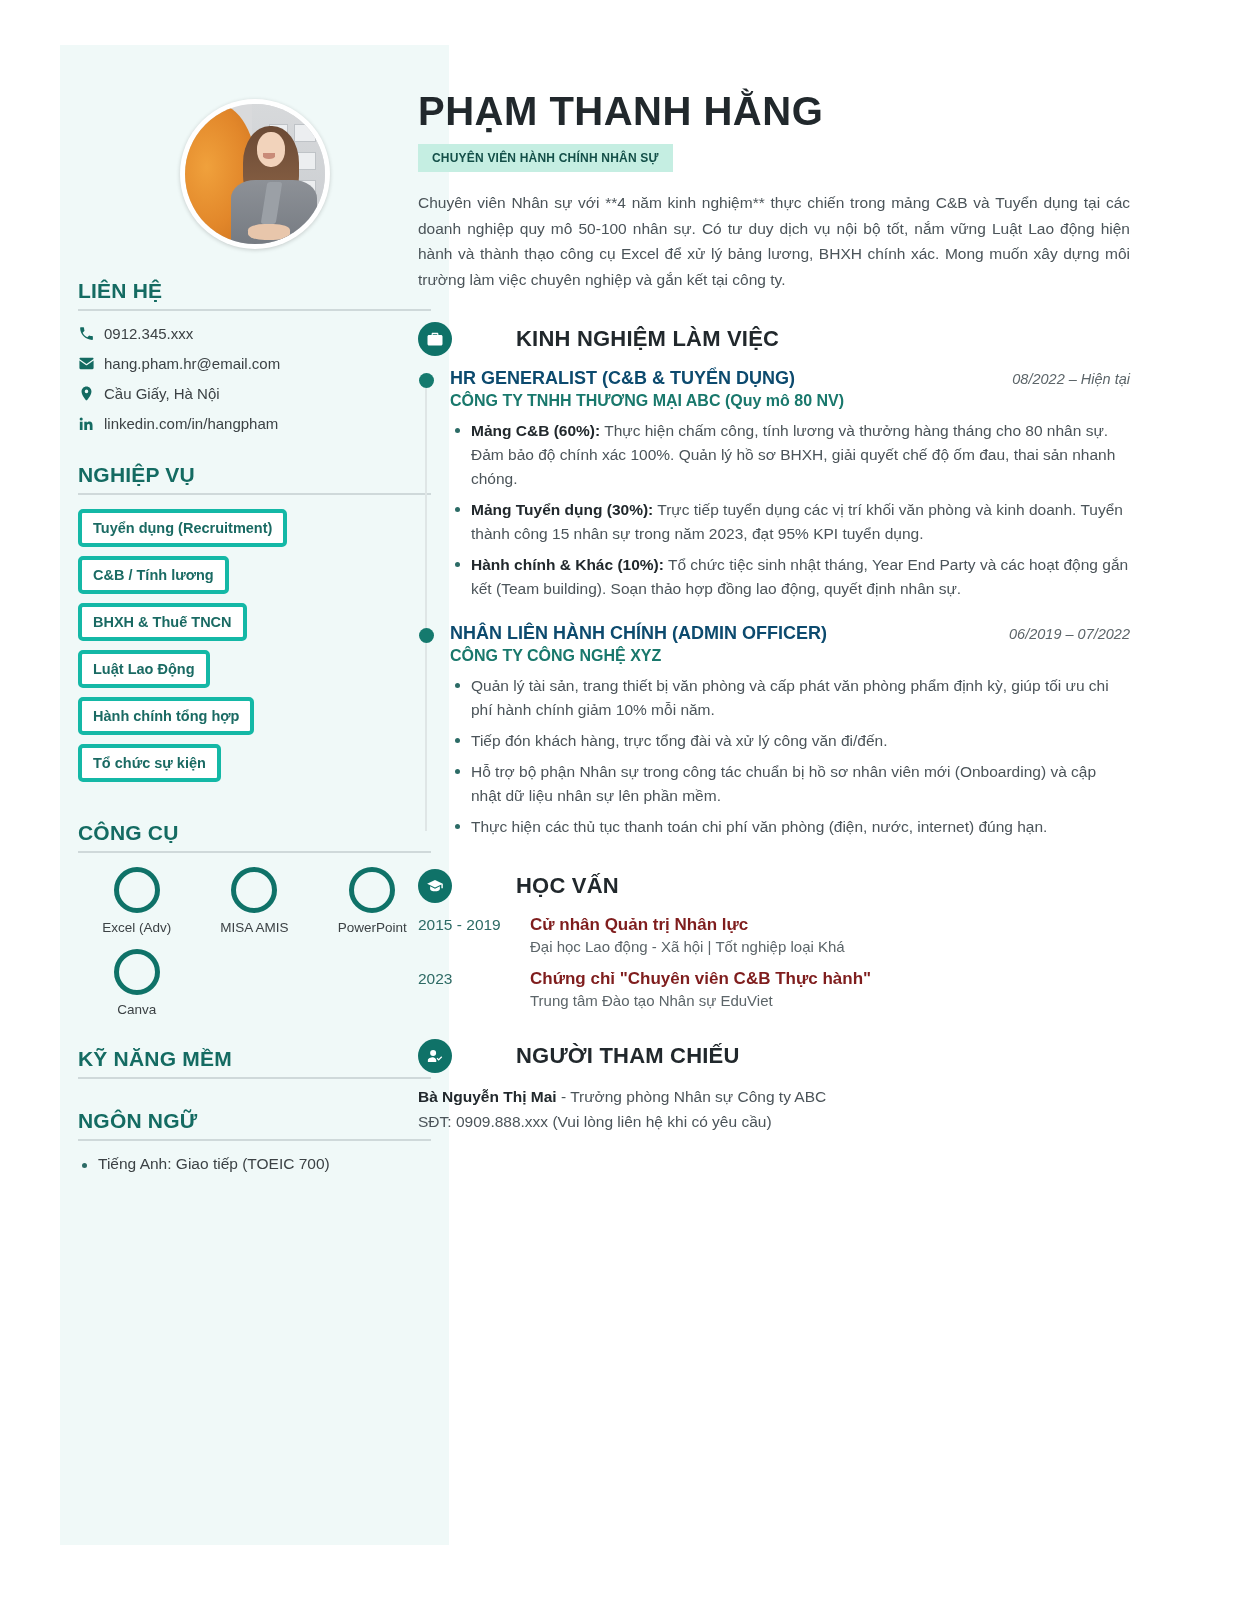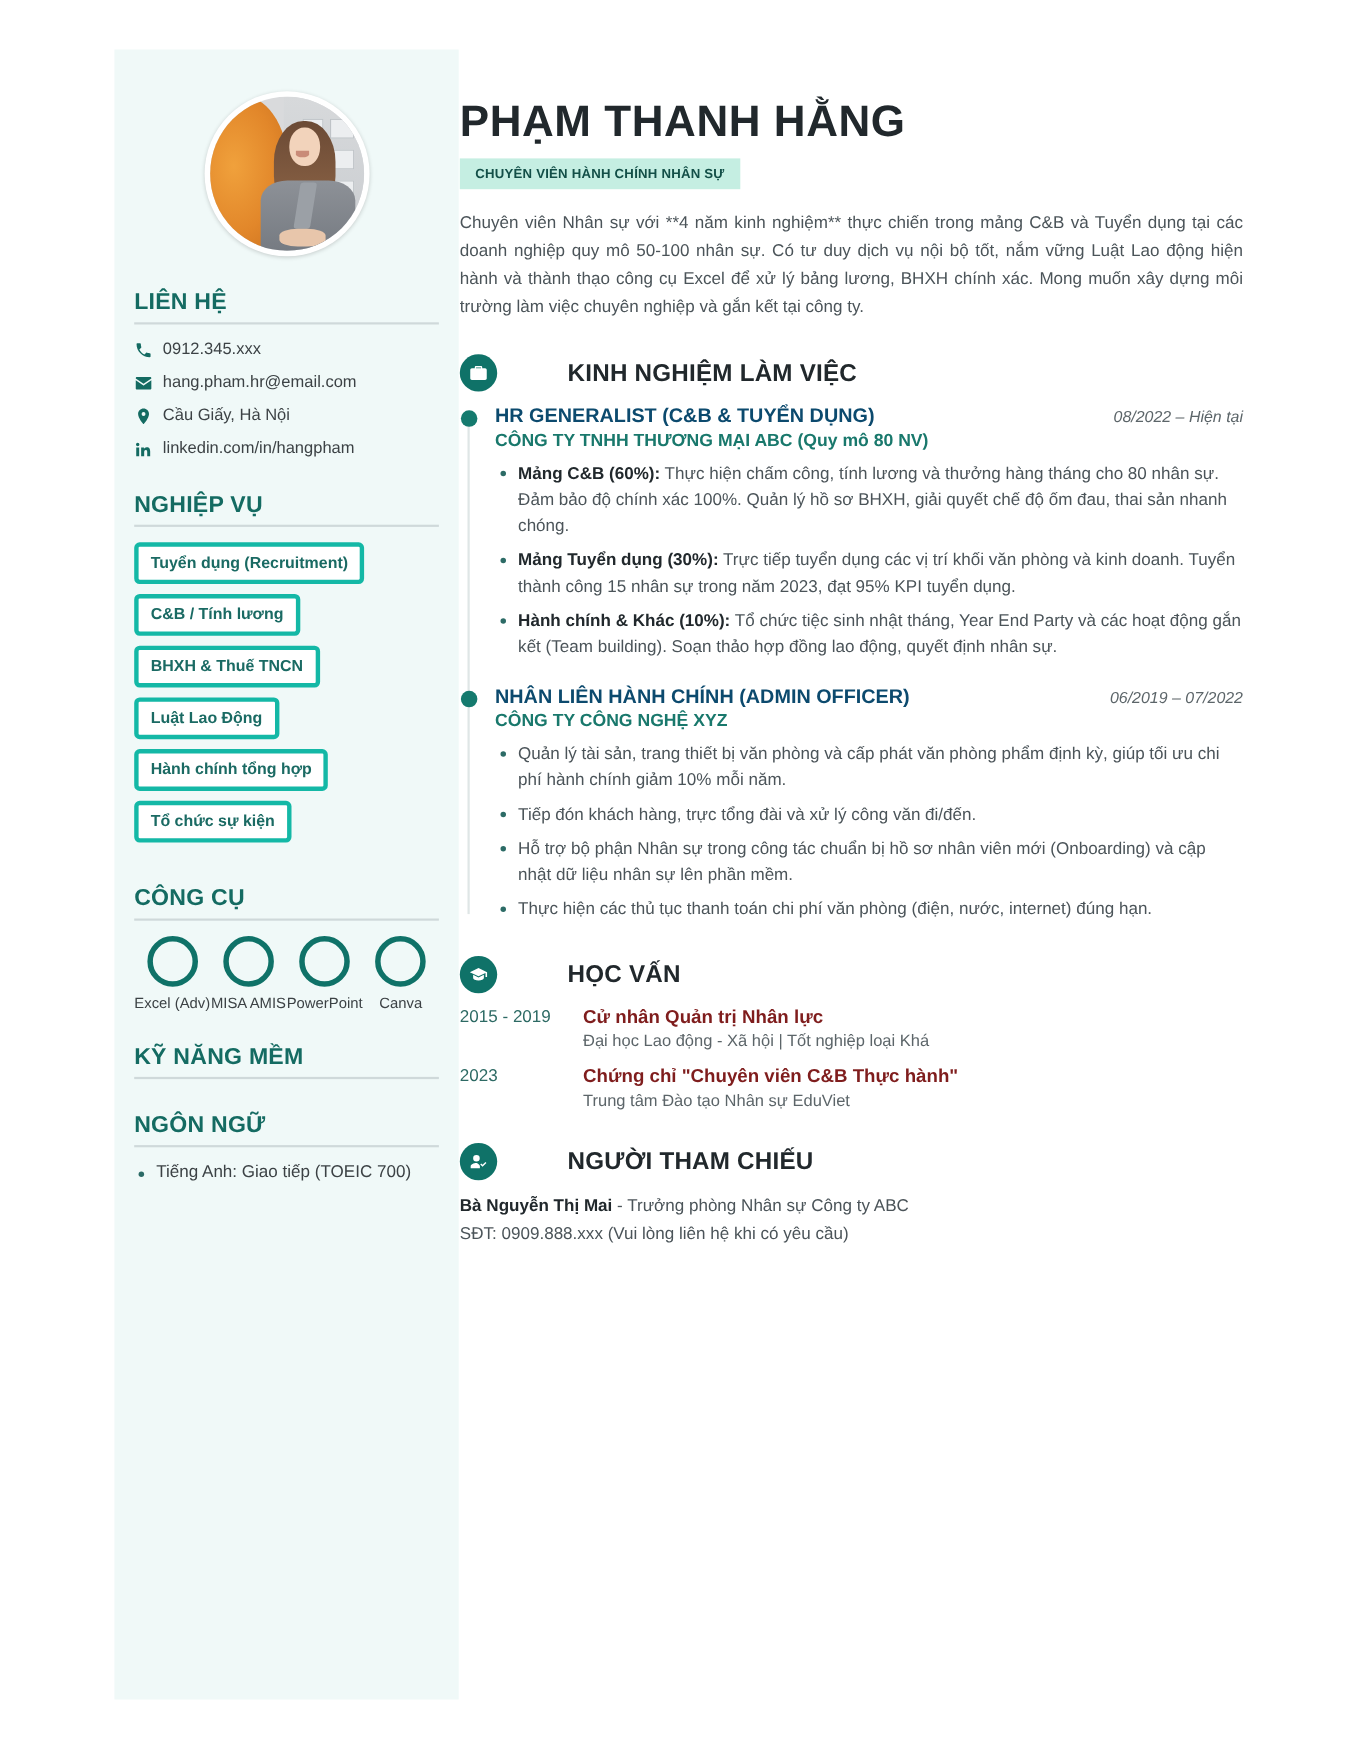--- a/index.html
+++ b/index.html
@@ -17,25 +17,24 @@
     height: 1600px;
     background: #ffffff;
     overflow: hidden;
   }
 
   
   .sidebar {
     position: absolute;
     left: 60px;
     top: 45px;
-    width: 313px;
+    width: 389px;
     height: 1500px;
     background: #f0f9f8;
-    padding: 0 18px;
-    margin-left: 44px;
+    padding: 16px 18px;
   }
 
   .avatar-wrap {
     margin: 38px auto 0;
     width: 150px;
     height: 150px;
     border-radius: 50%;
     background: #ffffff;
     padding: 5px;
     box-shadow: 0 1px 4px rgba(0,0,0,.18);
@@ -98,21 +97,21 @@
   }
   .side-rule {
     height: 2px;
     background: #cfd9da;
     margin-bottom: 14px;
   }
   .side-block { margin-top: 30px; }
 
   .contact-row {
     display: flex;
-    align-items: flex-end;
+    align-items: flex-start;
     margin-bottom: 12px;
     font-size: 15px;
     color: #3c4245;
   }
   .c-ico {
     width: 26px;
     flex: 0 0 26px;
     color: #146b62;
     display: flex;
     align-items: center;
@@ -127,21 +126,21 @@
     border-radius: 5px;
     color: #1a6a63;
     font-size: 14.5px;
     font-weight: bold;
     padding: 7px 11px;
     margin-bottom: 9px;
   }
 
   .tools-grid {
     display: grid;
-    grid-template-columns: 1fr 1fr 1fr 1fr;
+    grid-template-columns: 1fr 1fr 1fr;
     row-gap: 14px;
     margin-top: 10px;
     justify-items: center;
   }
   .tool { text-align: center; }
   .ring {
     width: 46px; height: 46px;
     border-radius: 50%;
     border: 5px solid #0f7268;
     margin: 0 auto 7px;

